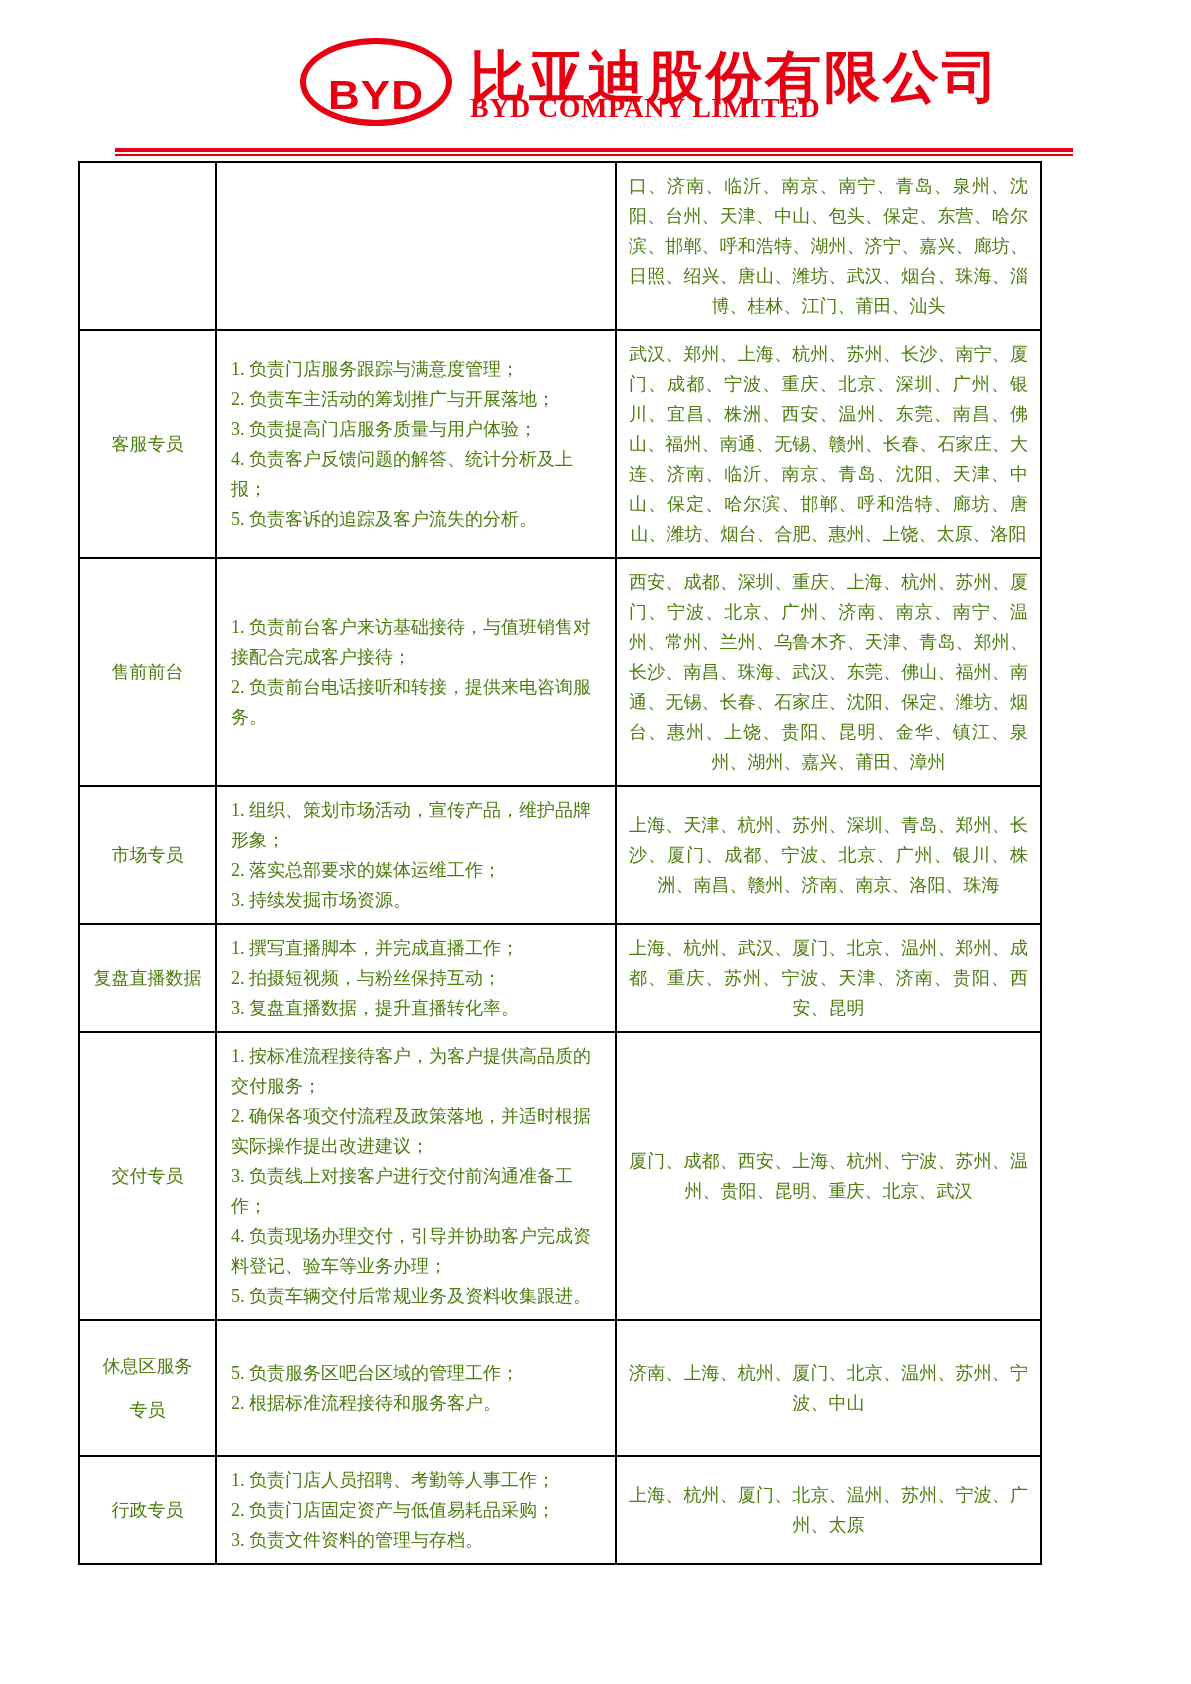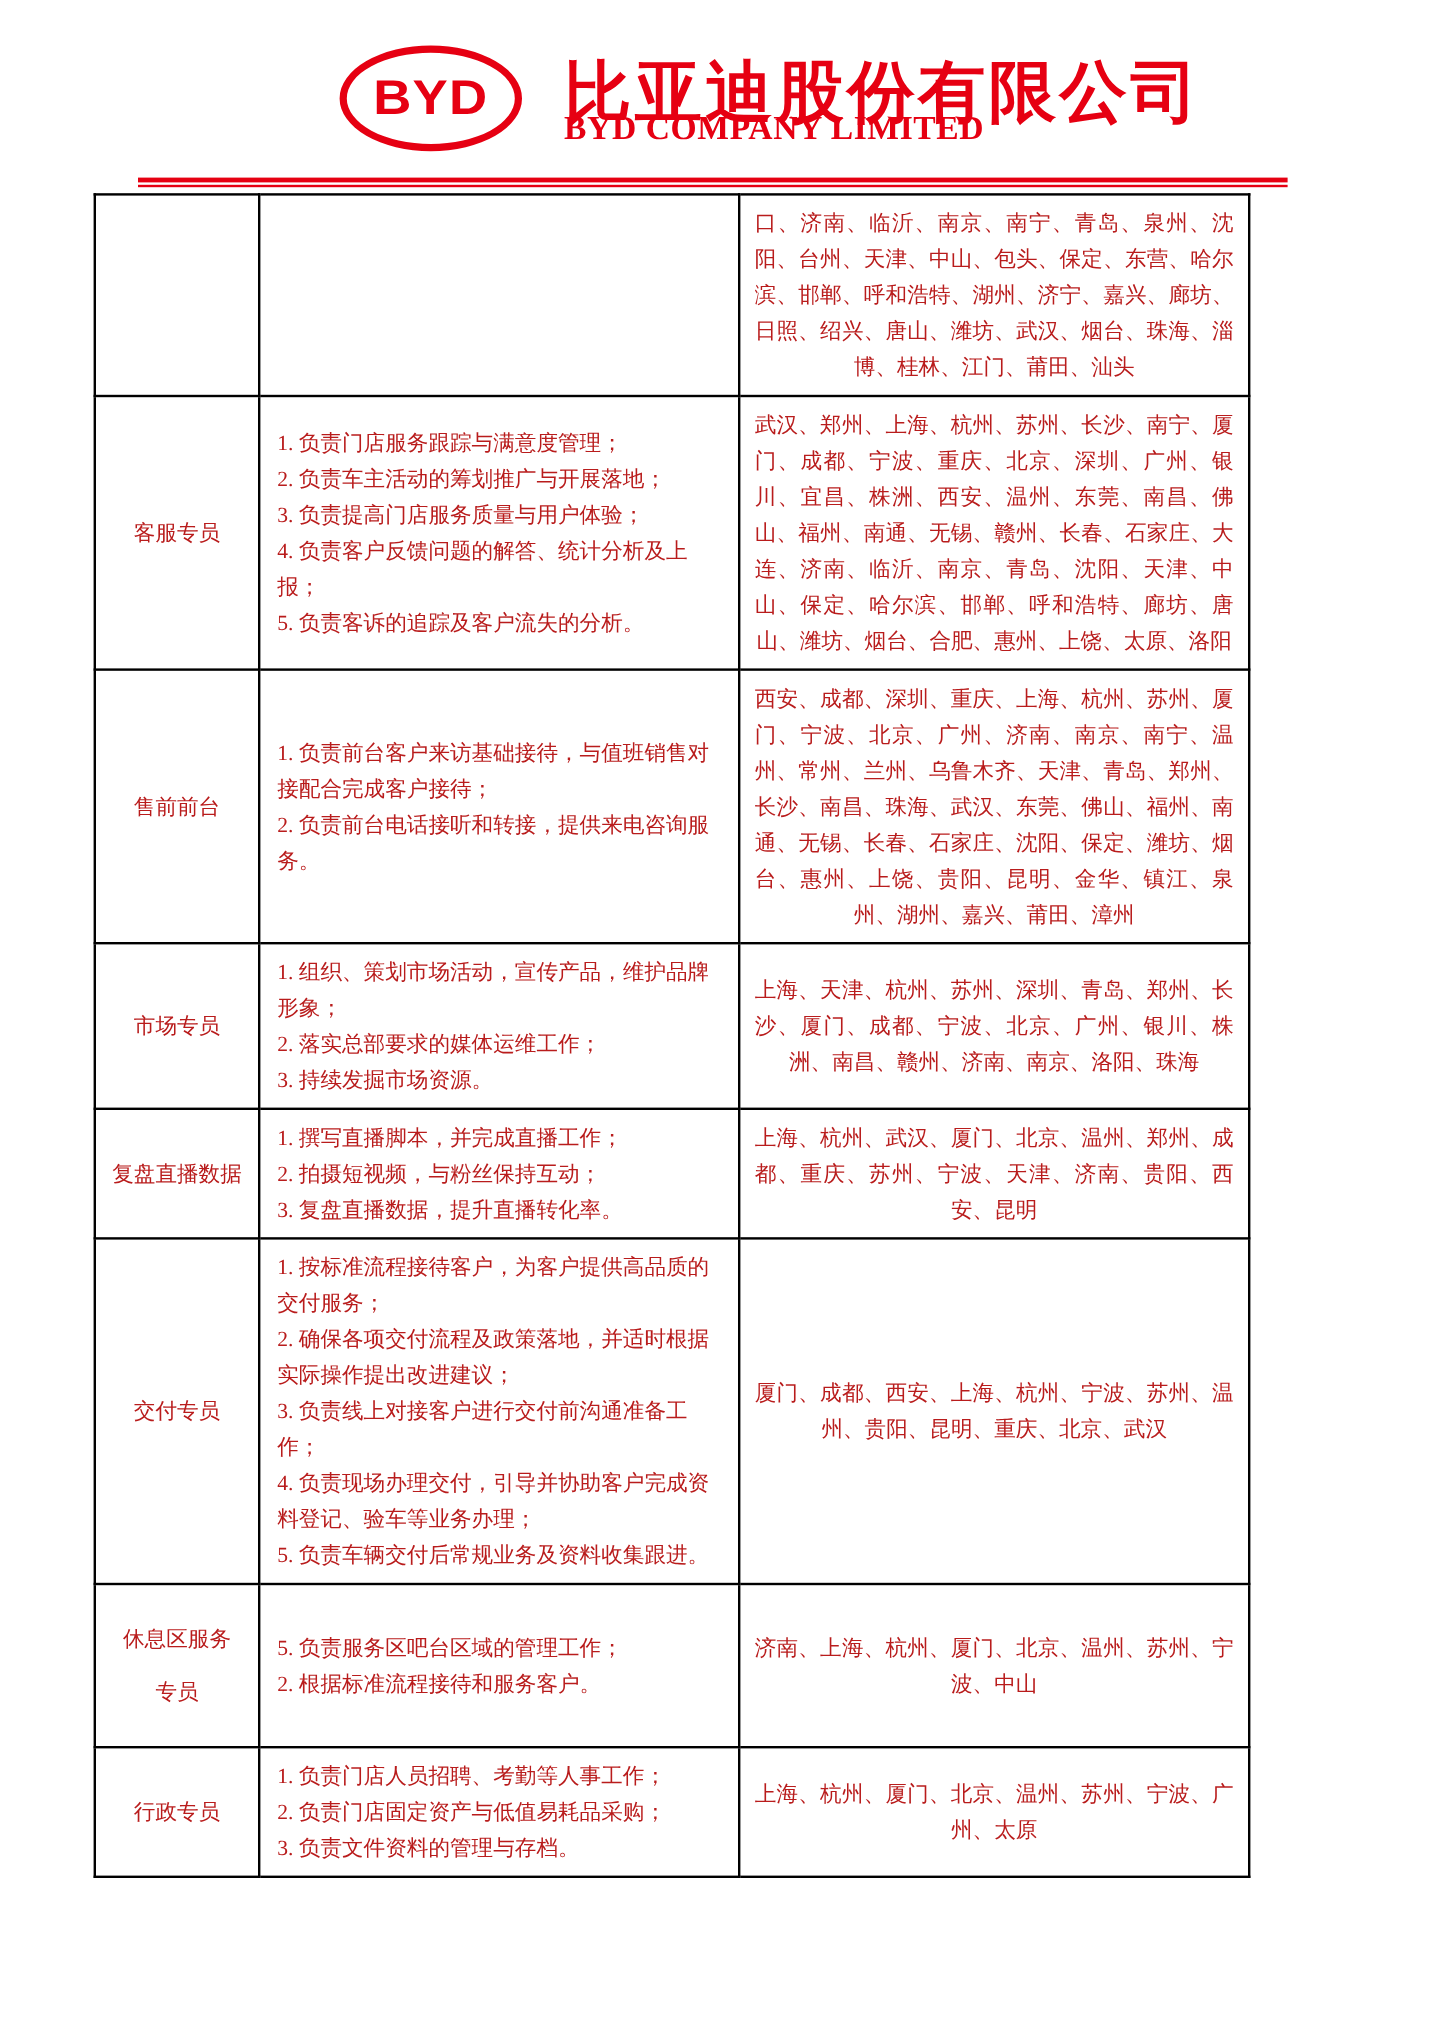--- a/index.html
+++ b/index.html
@@ -7,26 +7,26 @@
     position:relative;
     width:1191px;
     height:1684px;
     background:#ffffff;
     font-family:"Liberation Serif", serif;
     overflow:hidden;
   }
   
   .logo{
     position:absolute;
-    left:283px; top:38px;
+    left:300px; top:38px;
     width:152px; height:88px;
     border:6px solid #E60012;
     border-radius:50%;
     box-sizing:border-box;
-    display:flex; align-items:center; justify-content:center;
+    display:flex; align-items:flex-end; justify-content:center;
   }
   .logo-text{
     font-family:"Liberation Sans", sans-serif;
     font-weight:800;
     font-size:44px;
     letter-spacing:1px;
     color:#E60012;
     transform:scaleY(0.92);
   }
   .company-cn{
@@ -59,21 +59,21 @@
 
   
   table.jobs{
     position:absolute;
     left:78px; top:161px;
     width:962px;
     border-collapse:collapse;
     table-layout:fixed;
     font-size:18px;
     line-height:30px;
-    color:#b91c1c;
+    color:#4d7c0f;
   }
   table.jobs td{
     border:2px solid #000;
     vertical-align:middle;
     box-sizing:border-box;
     overflow:hidden;
   }
   td.title{
     text-align:center;
     white-space:pre-line;

